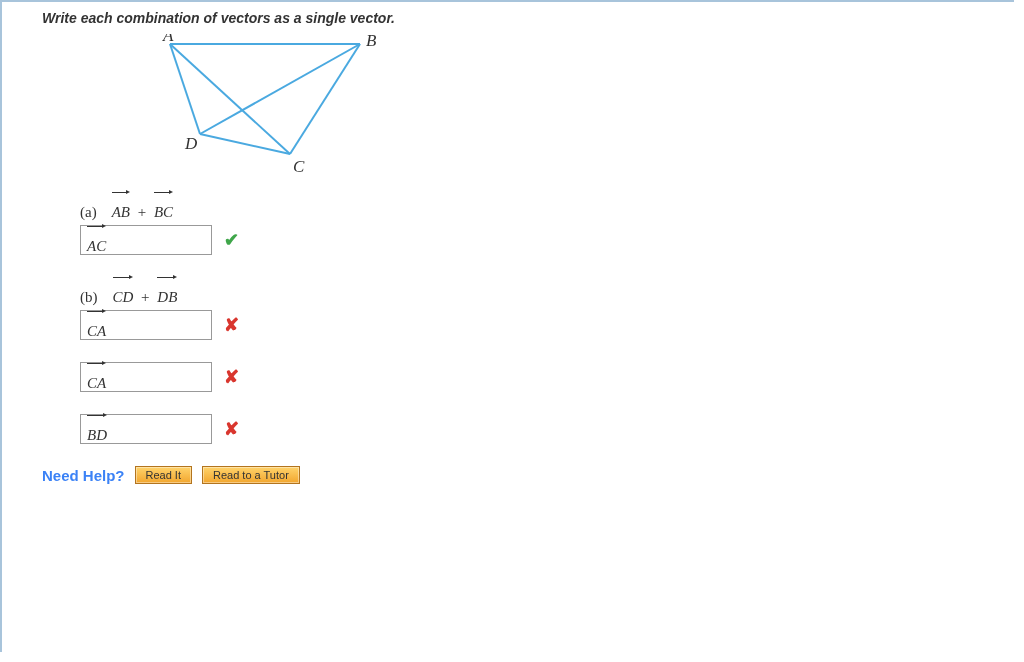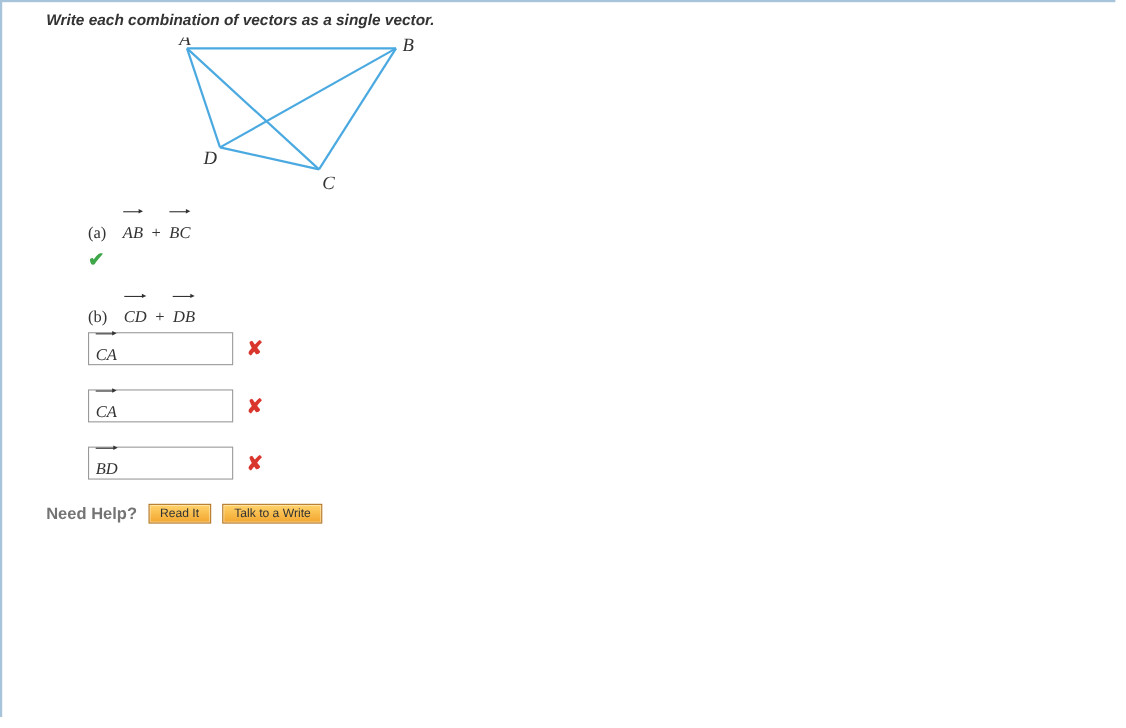--- a/index.html
+++ b/index.html
@@ -67,21 +67,21 @@
     font-weight: bold;
   }
   .help-row {
     margin-top: 10px;
     margin-left: 32px;
     display: flex;
     align-items: center;
     gap: 10px;
   }
   .need-help {
-    color: #737373;
+    color: #3b82f6;
     font-weight: bold;
     font-size: 15px;
   }
   .help-btn {
     background: linear-gradient(#ffd36b, #f2a62e);
     border: 1px solid #b3741e;
     padding: 2px 10px;
     font-size: 11px;
     font-weight: normal;
     color: #333;
@@ -147,20 +147,23 @@
   <div class="problems">
 
     <div class="problem">
       <div class="label-row">
         <span>(a)</span>&nbsp;&nbsp;&nbsp;
         <span class="vec">AB</span>
         <span class="op">+</span>
         <span class="vec">BC</span>
       </div>
       <div class="answer-row">
+        <div class="answer-box">
+          <span class="vec">AC</span>
+        </div>
         <span class="mark-correct">✔</span>
       </div>
     </div>
 
     <div class="problem">
       <div class="label-row">
         <span>(b)</span>&nbsp;&nbsp;&nbsp;
         <span class="vec">CD</span>
         <span class="op">+</span>
         <span class="vec">DB</span>
@@ -189,16 +192,16 @@
         </div>
         <span class="mark-wrong">✘</span>
       </div>
     </div>
 
   </div>
 
   <div class="help-row">
     <span class="need-help">Need Help?</span>
     <button class="help-btn">Read It</button>
-    <button class="help-btn">Talk to a Write</button>
+    <button class="help-btn">Read to a Tutor</button>
   </div>
 
 </div>
 
 </body></html>

